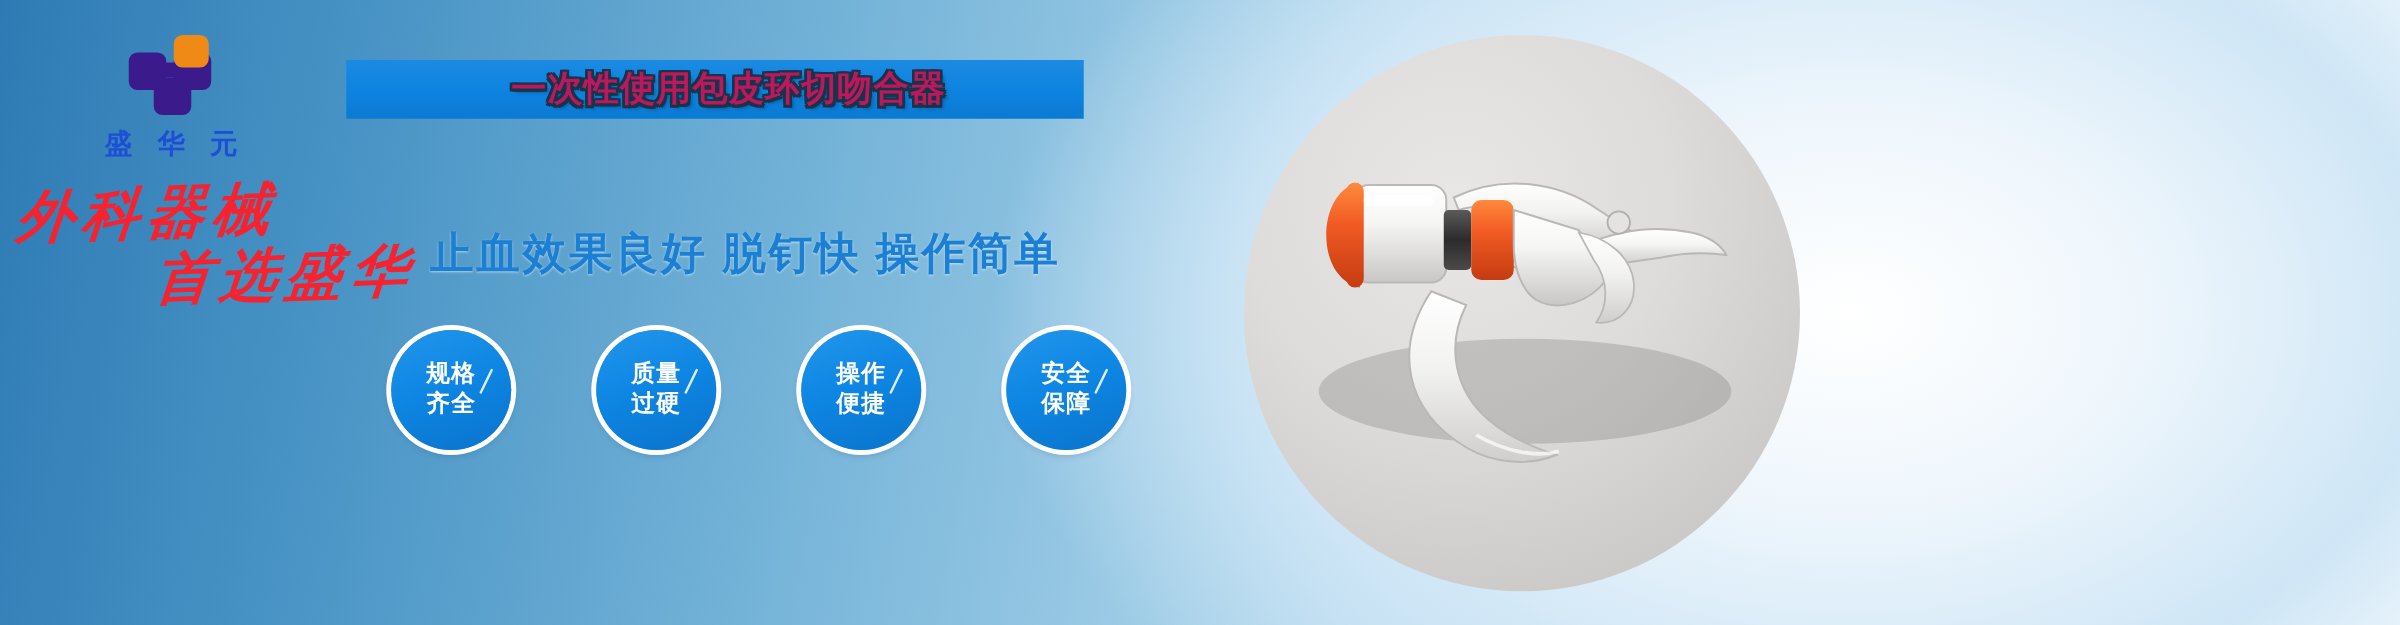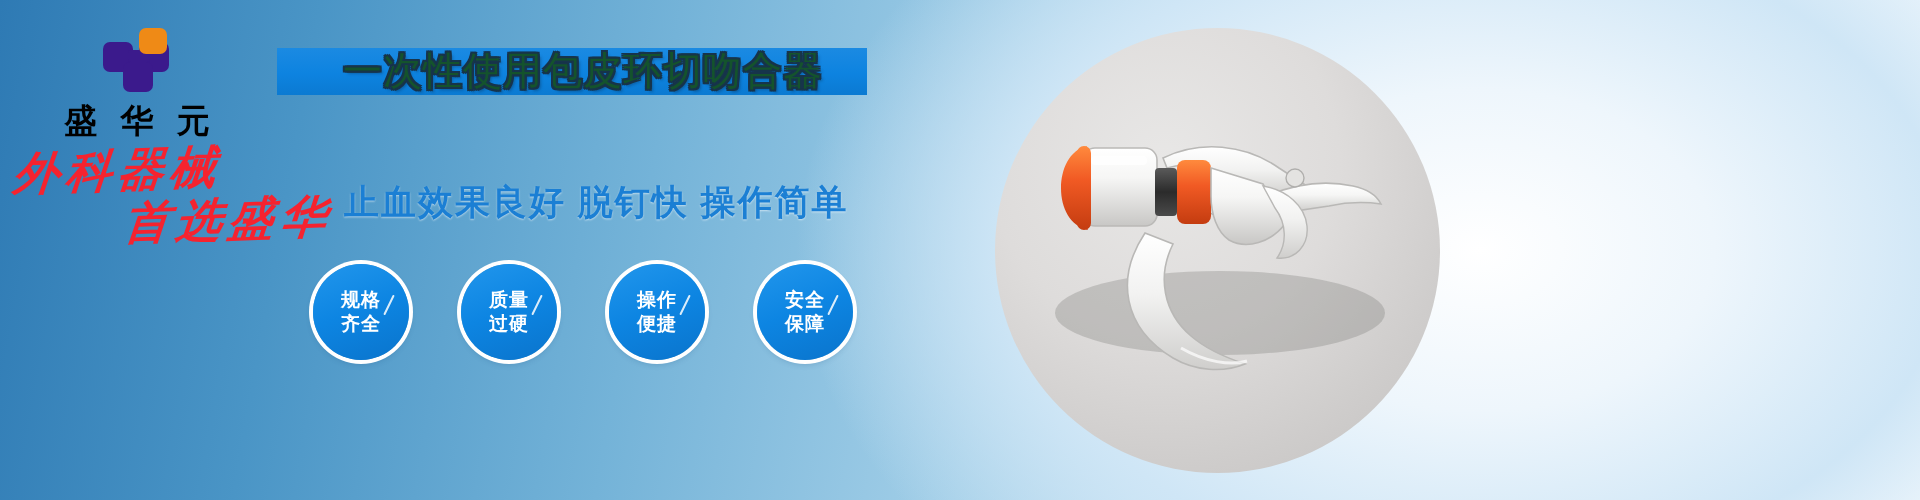--- a/index.html
+++ b/index.html
@@ -15,21 +15,21 @@
   
   #logo-block { position:absolute; left:57px; top:28px; width:160px; text-align:center; }
   #logo-mark { position:relative; width:68px; height:66px; margin:0 auto; }
   #logo-mark i { position:absolute; display:block; }
   .lg-a { left:0;  top:14px; width:30px; height:30px; background:#3b1a8c; border-radius:7px; }
   .lg-b { left:20px; top:34px; width:30px; height:30px; background:#3b1a8c; border-radius:7px; }
   .lg-c { left:36px; top:14px; width:30px; height:30px; background:#3b1a8c; border-radius:7px; }
   .lg-d { left:36px; top:0px;  width:28px; height:26px; background:#ef8a16; border-radius:7px; }
   .lg-e { left:25px; top:22px; width:22px; height:12px; background:#3b1a8c; border-radius:3px; }
   #logo-name {
-    margin-top:9px; font-size:33px; font-weight:bold; color:#000000;
+    margin-top:9px; font-size:22px; font-weight:bold; color:#1d4ed8;
     letter-spacing:7px; text-indent:7px; line-height:1.1; white-space:nowrap;
   }
 
   
   #calligraphy {
     position:absolute; left:14px; top:145px; width:330px; height:115px;
     color:#f5232f; font-family:"DejaVu Serif", serif; font-weight:bold;
     font-size:46px; line-height:1.02; font-style:italic;
     letter-spacing:6px; white-space:nowrap;
   }
@@ -37,38 +37,38 @@
   #calli-line2 { display:block; margin-left:110px; margin-top:4px; transform:skewX(-7deg) rotate(-2deg); }
 
   
   #headline-bar {
     position:absolute; left:277px; top:48px; width:590px; height:47px;
     background:linear-gradient(180deg,#1b8ae2 0%, #0d83e0 55%, #0b7ad2 100%);
   }
   #headline-text {
     position:absolute; left:283px; top:42px; width:600px; height:58px;
     display:flex; align-items:center; justify-content:center;
-    font-size:39px; font-weight:normal; color:#14532d;
+    font-size:28px; font-weight:bold; color:#be185d;
     letter-spacing:1px; white-space:nowrap;
     text-shadow: 2px 0 0 #17344b, -2px 0 0 #17344b, 0 2px 0 #17344b, 0 -2px 0 #17344b,
                  2px 2px 0 #17344b, -2px 2px 0 #17344b, 2px -2px 0 #17344b, -2px -2px 0 #17344b,
                  3px 3px 3px rgba(10,40,70,.45);
   }
 
   
   #subtitle {
     position:absolute; left:344px; top:179px; width:520px; height:46px;
     display:flex; align-items:center;
     font-size:35px; font-weight:bold; color:#1b7fd4;
     letter-spacing:2px; white-space:nowrap;
     text-shadow:0 1px 2px rgba(255,255,255,.55);
   }
 
   
-  #badges { position:absolute; left:313px; top:264px; height:96px; display:flex; gap:52px; }
+  #badges { position:absolute; left:313px; top:264px; height:96px; display:flex; gap:68px; }
   .badge {
     position:relative; width:96px; height:96px; border-radius:50%;
     background:linear-gradient(160deg,#2196ec 0%, #0d85e2 48%, #0a74cc 100%);
     box-shadow:0 0 0 4px #ffffff, 0 3px 7px rgba(20,70,120,.33);
     display:flex; flex-direction:column; align-items:center; justify-content:center;
   }
   .badge::after {
     content:""; position:absolute; right:19px; top:30px;
     width:2px; height:22px; background:rgba(255,255,255,.85);
     transform:rotate(26deg); border-radius:2px;

